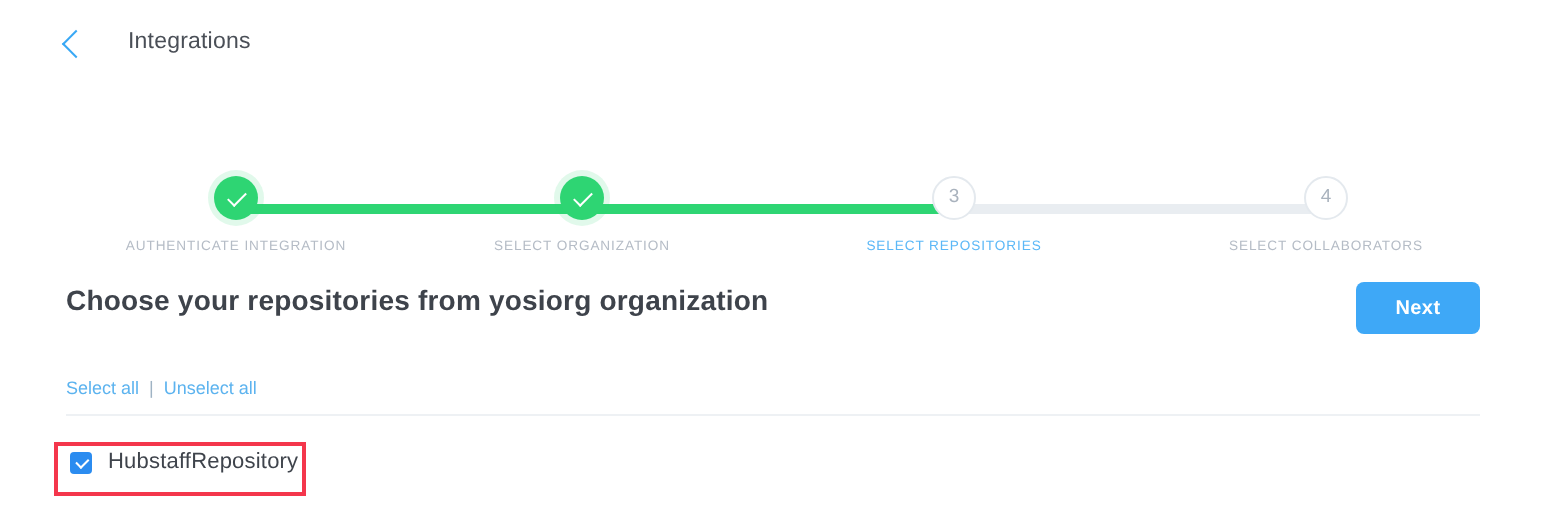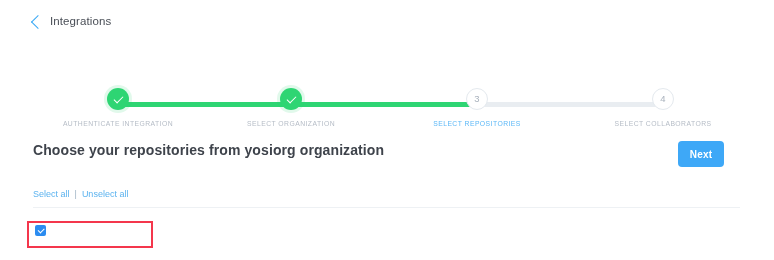--- a/index.html
+++ b/index.html
@@ -16,21 +16,21 @@
     position: relative;
   }
 
   
   .back-link {
     position: absolute;
     left: 33px;
     top: 16px;
     display: flex;
     align-items: center;
-    gap: 7px;
+    gap: 21px;
     text-decoration: none;
     cursor: pointer;
   }
   .chev-left {
     width: 9px;
     height: 9px;
     border-left: 1.6px solid #38a8f5;
     border-bottom: 1.6px solid #38a8f5;
     transform: rotate(45deg);
     display: block;
@@ -120,21 +120,21 @@
     top: 142px;
     font-size: 14px;
     font-weight: bold;
     color: #3e434b;
     letter-spacing: .1px;
   }
   .next-btn {
     position: absolute;
     left: 678px;
     top: 141px;
-    width: 46px;
+    width: 62px;
     height: 26px;
     border: none;
     border-radius: 4px;
     background: #3ea8f7;
     color: #ffffff;
     font-family: "Liberation Sans", sans-serif;
     font-size: 10px;
     font-weight: bold;
     letter-spacing: .2px;
     cursor: pointer;
@@ -268,15 +268,16 @@
   <span class="sel-sep">|</span>
   <a>Unselect all</a>
 </div>
 
 <div class="divider"></div>
 
 <div class="repo-row">
   <span class="cbox">
     <span class="tick2"></span>
   </span>
+  <span class="repo-name">HubstaffRepository</span>
 </div>
 
 <div class="highlight-box"></div>
 
 </body></html>

